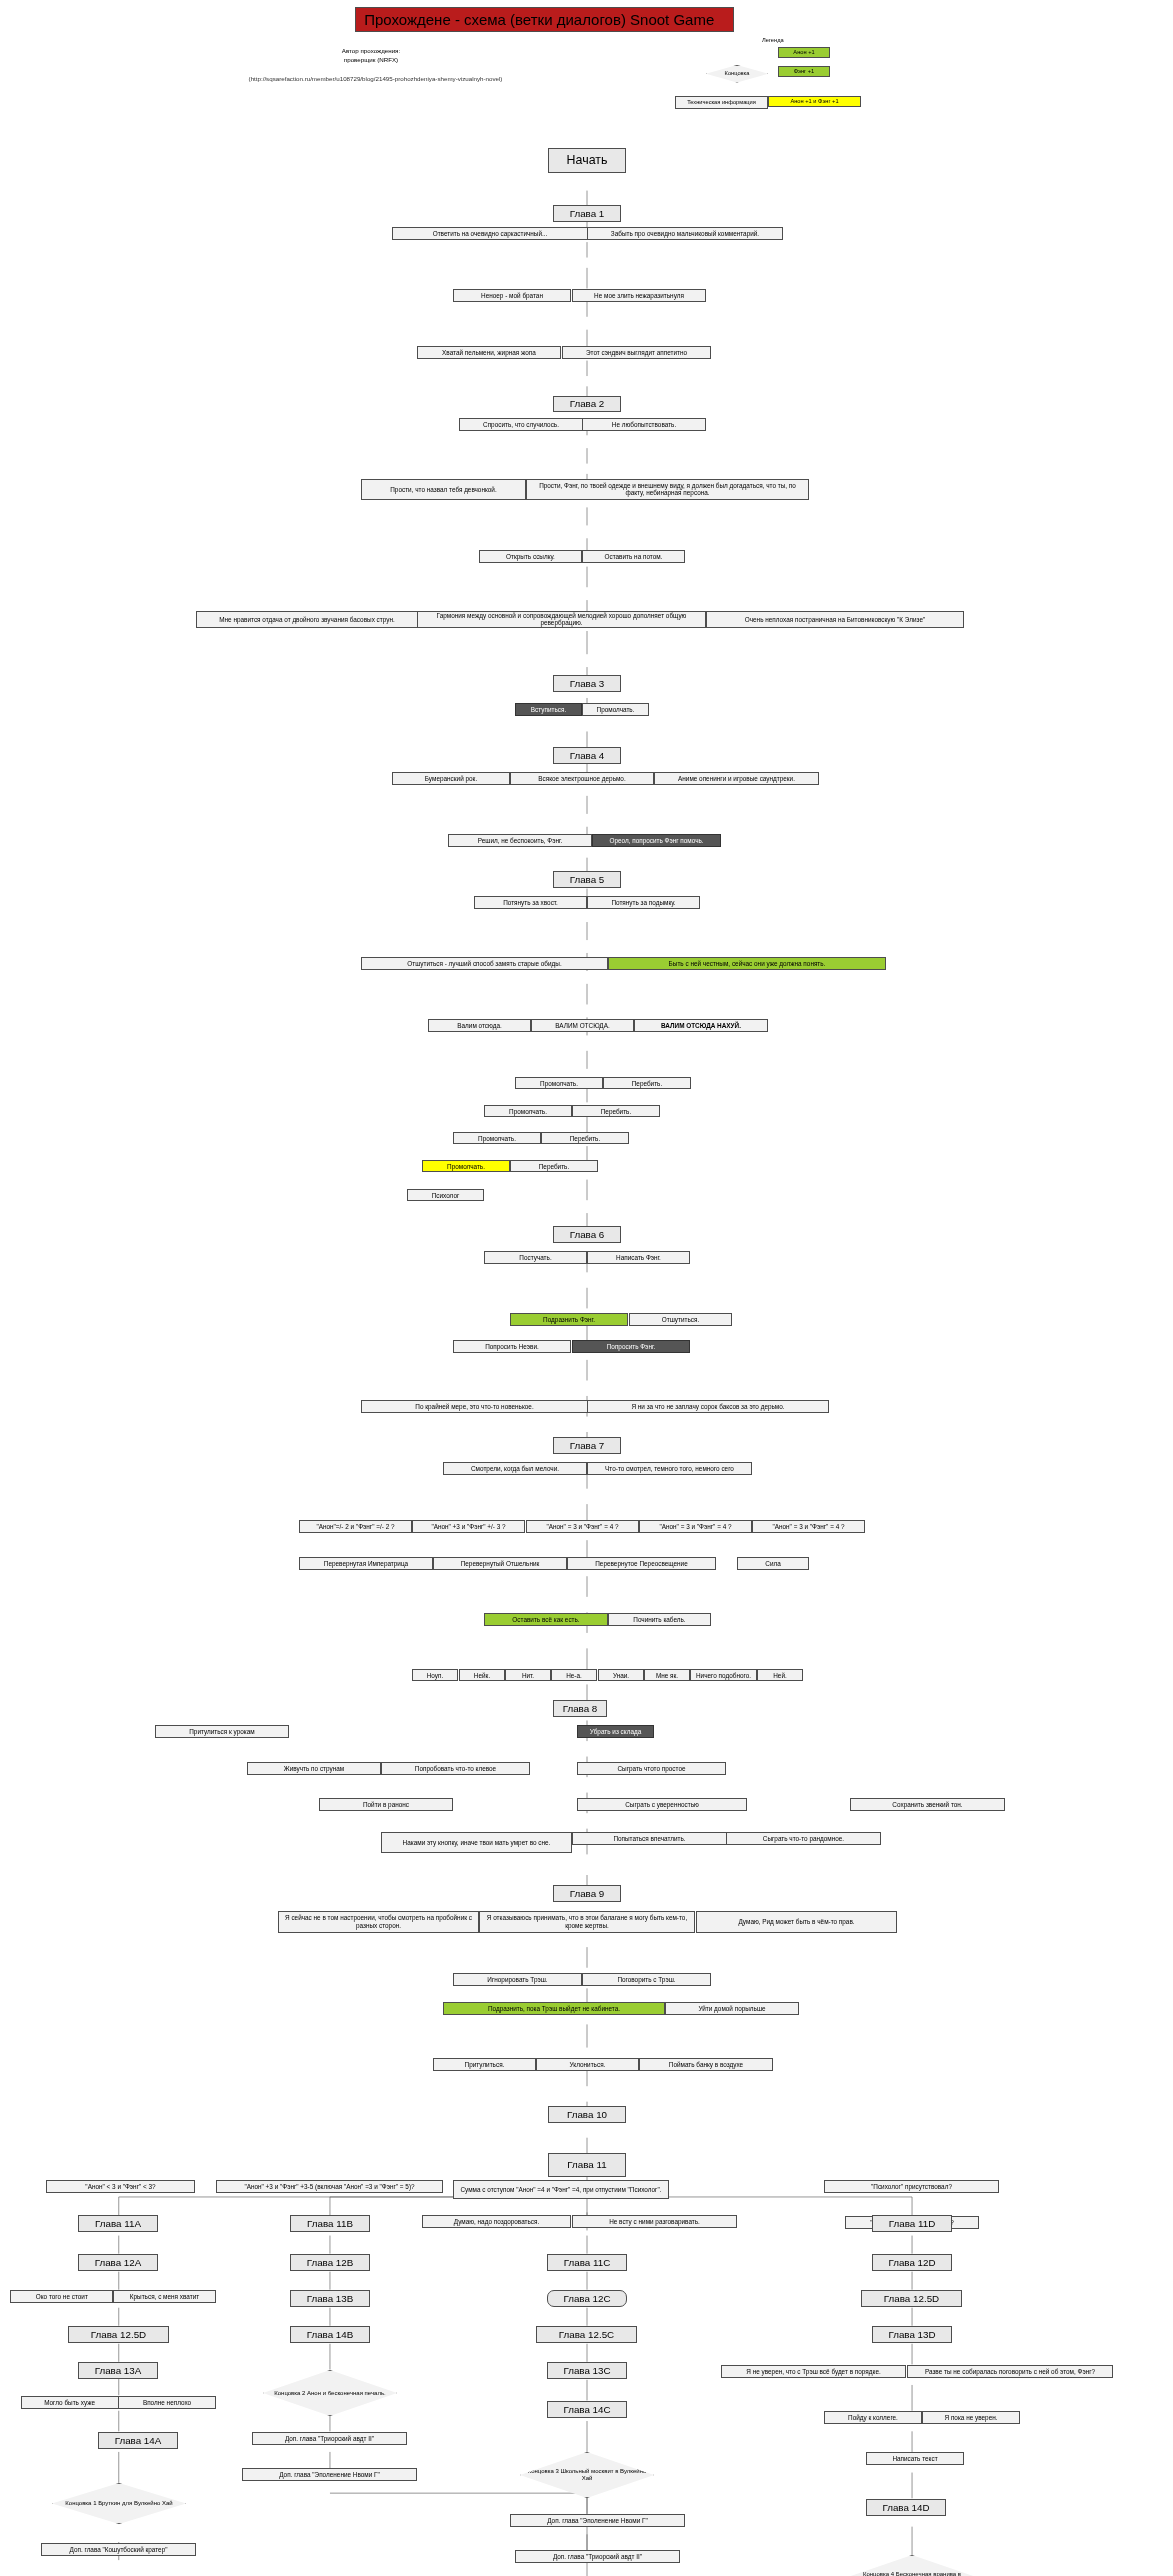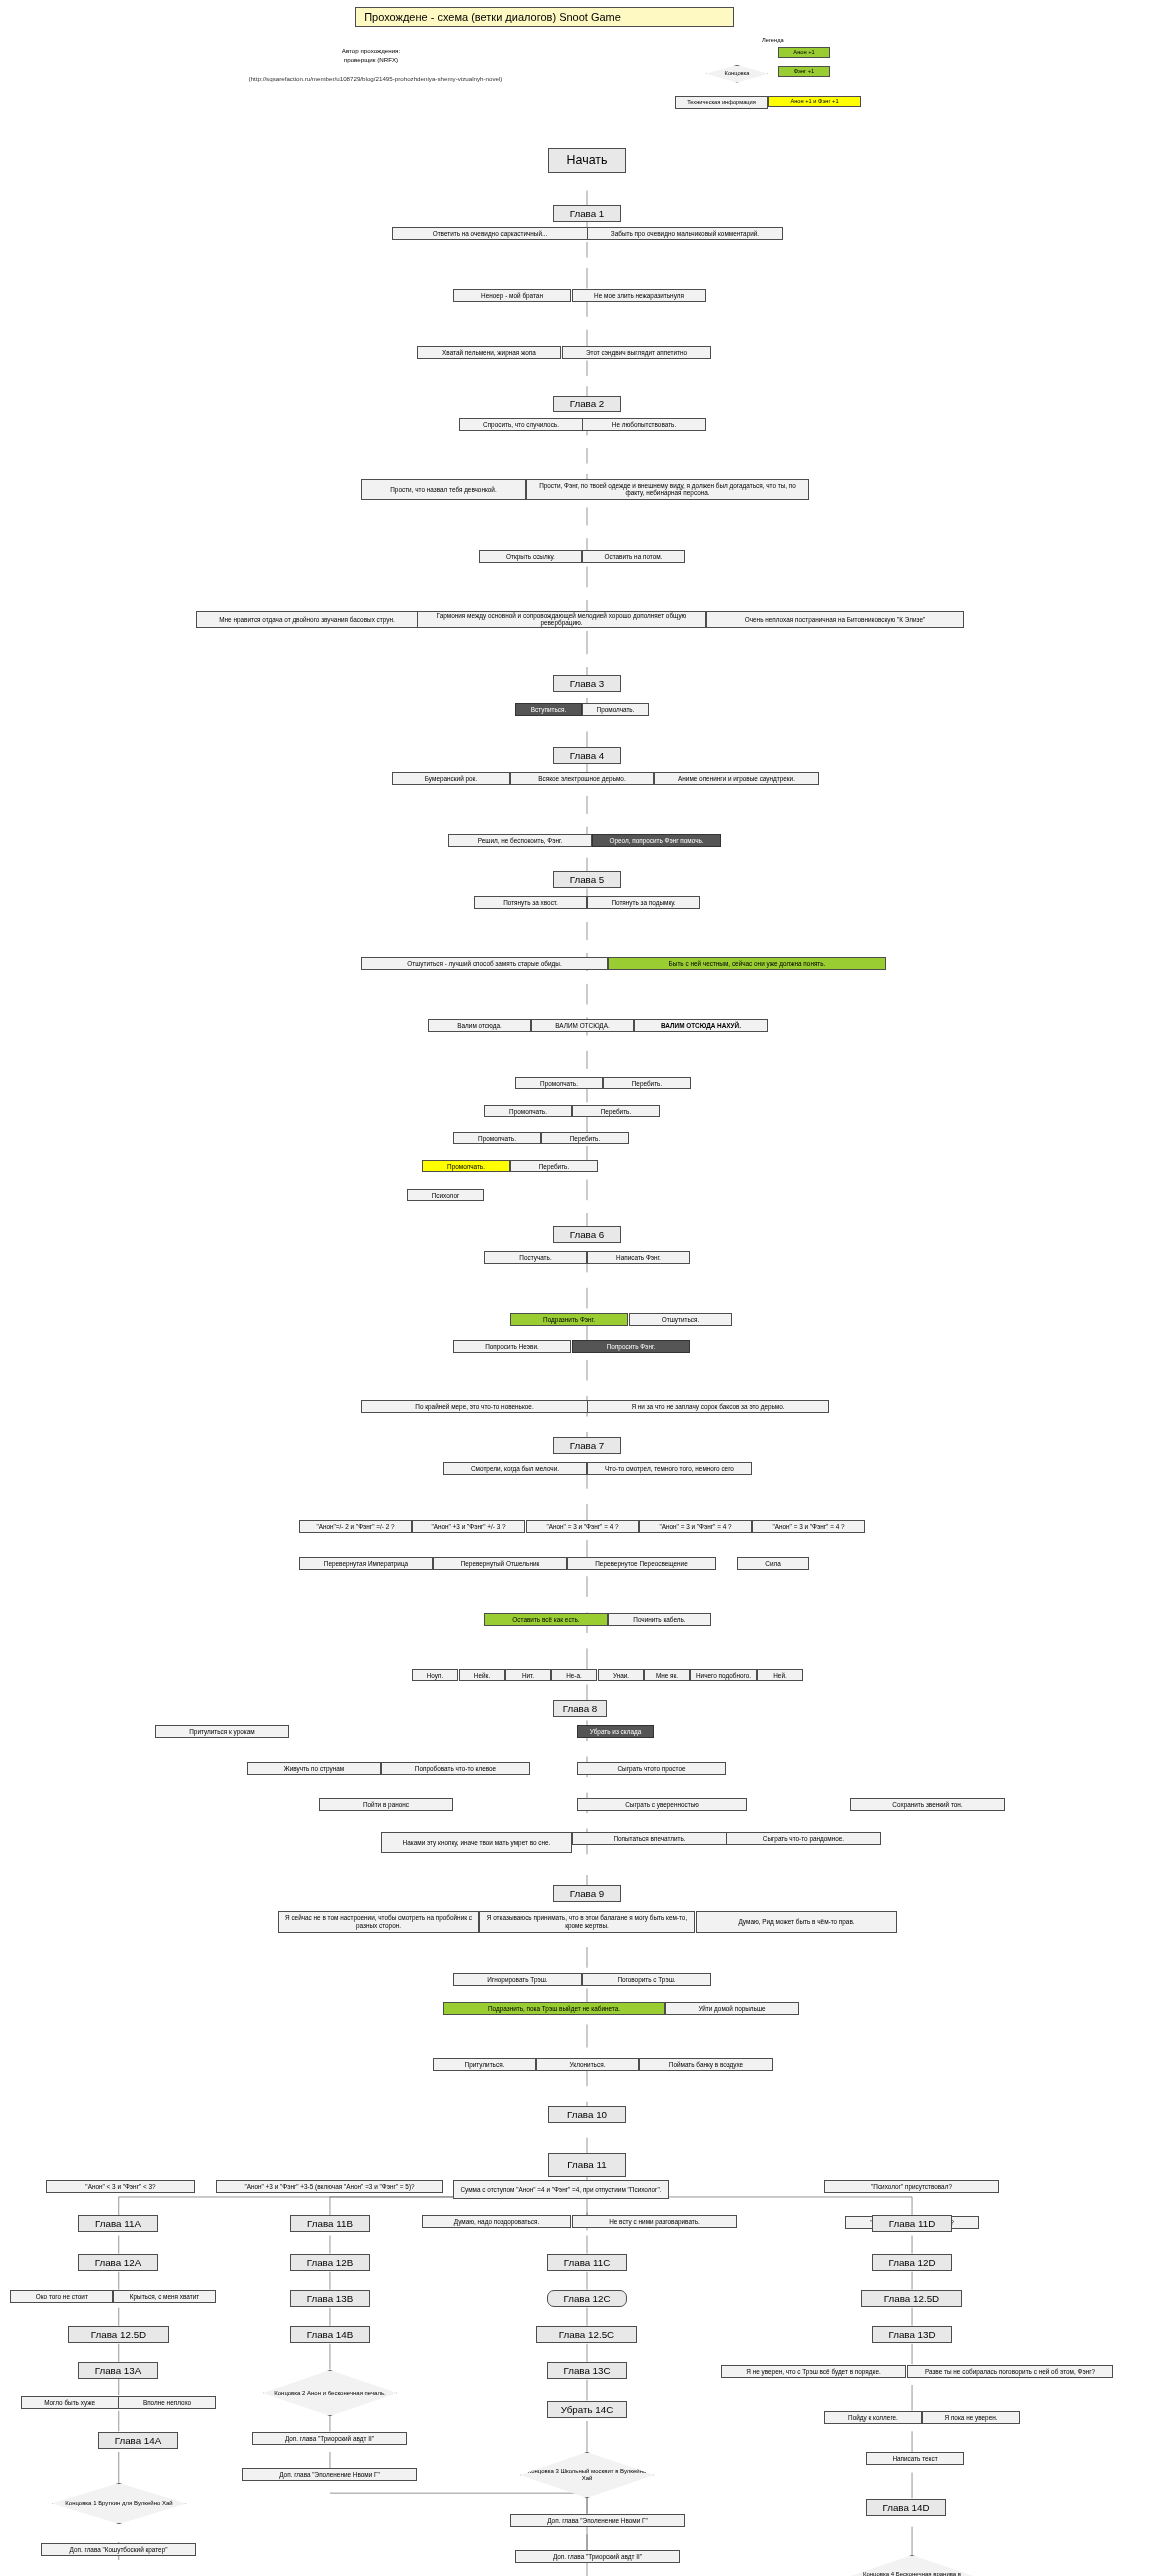--- a/index.html
+++ b/index.html
@@ -6,21 +6,21 @@
   body{font-family:"Liberation Sans",sans-serif;color:#000;}
   #page{position:relative;width:1174px;height:2812px;background:#fff;overflow:hidden;}
   .node{position:absolute;box-sizing:border-box;background:#f2f2f2;border:0.5px solid #4d4d4d;
         display:flex;align-items:center;justify-content:center;text-align:center;
         font-size:6.7px;line-height:1.15;padding:1px 3.1px;}
   .chapter{background:#e8e8e8;border:0.5px solid #4d4d4d;font-size:9.8px;font-weight:normal;padding:1.5px 7.2px;}
   .opt{font-size:6.4px;}
   .green{background:#9acd32;border-color:#4d4d4d;}
   .yellow{background:#ffff00;border-color:#4d4d4d;}
   .dark{background:#555;color:#fff;border-color:#333;}
-  .title{position:absolute;border:0.5px solid #4d4d4d;background:#fef9c3;font-size:11px;padding:3.1px 8.2px;}
+  .title{position:absolute;border:0.5px solid #4d4d4d;background:#b91c1c;font-size:15px;padding:3.1px 8.2px;}
   .tiny{font-size:5.4px;}
   .diamond{background:#f2f2f2;border:0.5px solid #4d4d4d;
            clip-path:polygon(50% 0,100% 50%,50% 100%,0 50%);padding:0 5.2px;}
   .legend-lbl{position:absolute;font-size:5.7px;}
   svg.wires{position:absolute;left:0;top:0;width:1174px;height:2812px;pointer-events:none;}
   .credit{position:absolute;font-size:6.2px;text-align:center;}
 </style>
 </head>
 <body>
 
@@ -290,21 +290,21 @@
   <div class="node diamond" style="left:263px;top:2370px;width:134px;height:46px;font-size:6px;">Концовка 2 Анон и бесконечная печаль.</div>
   <div class="node opt" style="left:252px;top:2432px;width:155px;height:13.4px;">Доп. глава "Триорский авдт II"</div>
   <div class="node opt" style="left:242px;top:2468px;width:175px;height:13.4px;">Доп. глава "Эполенение Нвоми Г"</div>
 
   <div class="node opt" style="left:422px;top:2215px;width:149px;height:13.4px;">Думаю, надо поздороваться.</div>
   <div class="node opt" style="left:572px;top:2215px;width:165px;height:13.4px;">Не всту с ними разговаривать.</div>
   <div class="node chapter" style="left:547px;top:2254px;width:80px;height:16.5px;">Глава 11C</div>
   <div class="node chapter" style="left:547px;top:2290px;width:80px;height:16.5px;border-radius:7px;">Глава 12C</div>
   <div class="node chapter" style="left:536px;top:2326px;width:101px;height:16.5px;">Глава 12.5C</div>
   <div class="node chapter" style="left:547px;top:2362px;width:80px;height:16.5px;">Глава 13C</div>
-  <div class="node chapter" style="left:547px;top:2401px;width:80px;height:16.5px;">Убрать 14C</div>
+  <div class="node chapter" style="left:547px;top:2401px;width:80px;height:16.5px;">Глава 14C</div>
   <div class="node diamond" style="left:520px;top:2452px;width:134px;height:46px;font-size:6px;">Концовка 3 Школьный москвит в Вулкейно Хай</div>
   <div class="node opt" style="left:510px;top:2514px;width:175px;height:13.4px;">Доп. глава "Эполенение Нвоми Г"</div>
   <div class="node opt" style="left:515px;top:2550px;width:165px;height:13.4px;">Доп. глава "Триорский авдт II"</div>
 
   <div class="node chapter" style="left:872px;top:2215px;width:80px;height:16.5px;">Глава 11D</div>
   <div class="node chapter" style="left:872px;top:2254px;width:80px;height:16.5px;">Глава 12D</div>
   <div class="node chapter" style="left:861px;top:2290px;width:101px;height:16.5px;">Глава 12.5D</div>
   <div class="node chapter" style="left:872px;top:2326px;width:80px;height:16.5px;">Глава 13D</div>
   <div class="node opt" style="left:721px;top:2365px;width:185px;height:13.4px;">Я не уверен, что с Трэш всё будет в порядке.</div>
   <div class="node opt" style="left:907px;top:2365px;width:206px;height:13.4px;">Разве ты не собиралась поговорить с ней об этом, Фэнг?</div>

